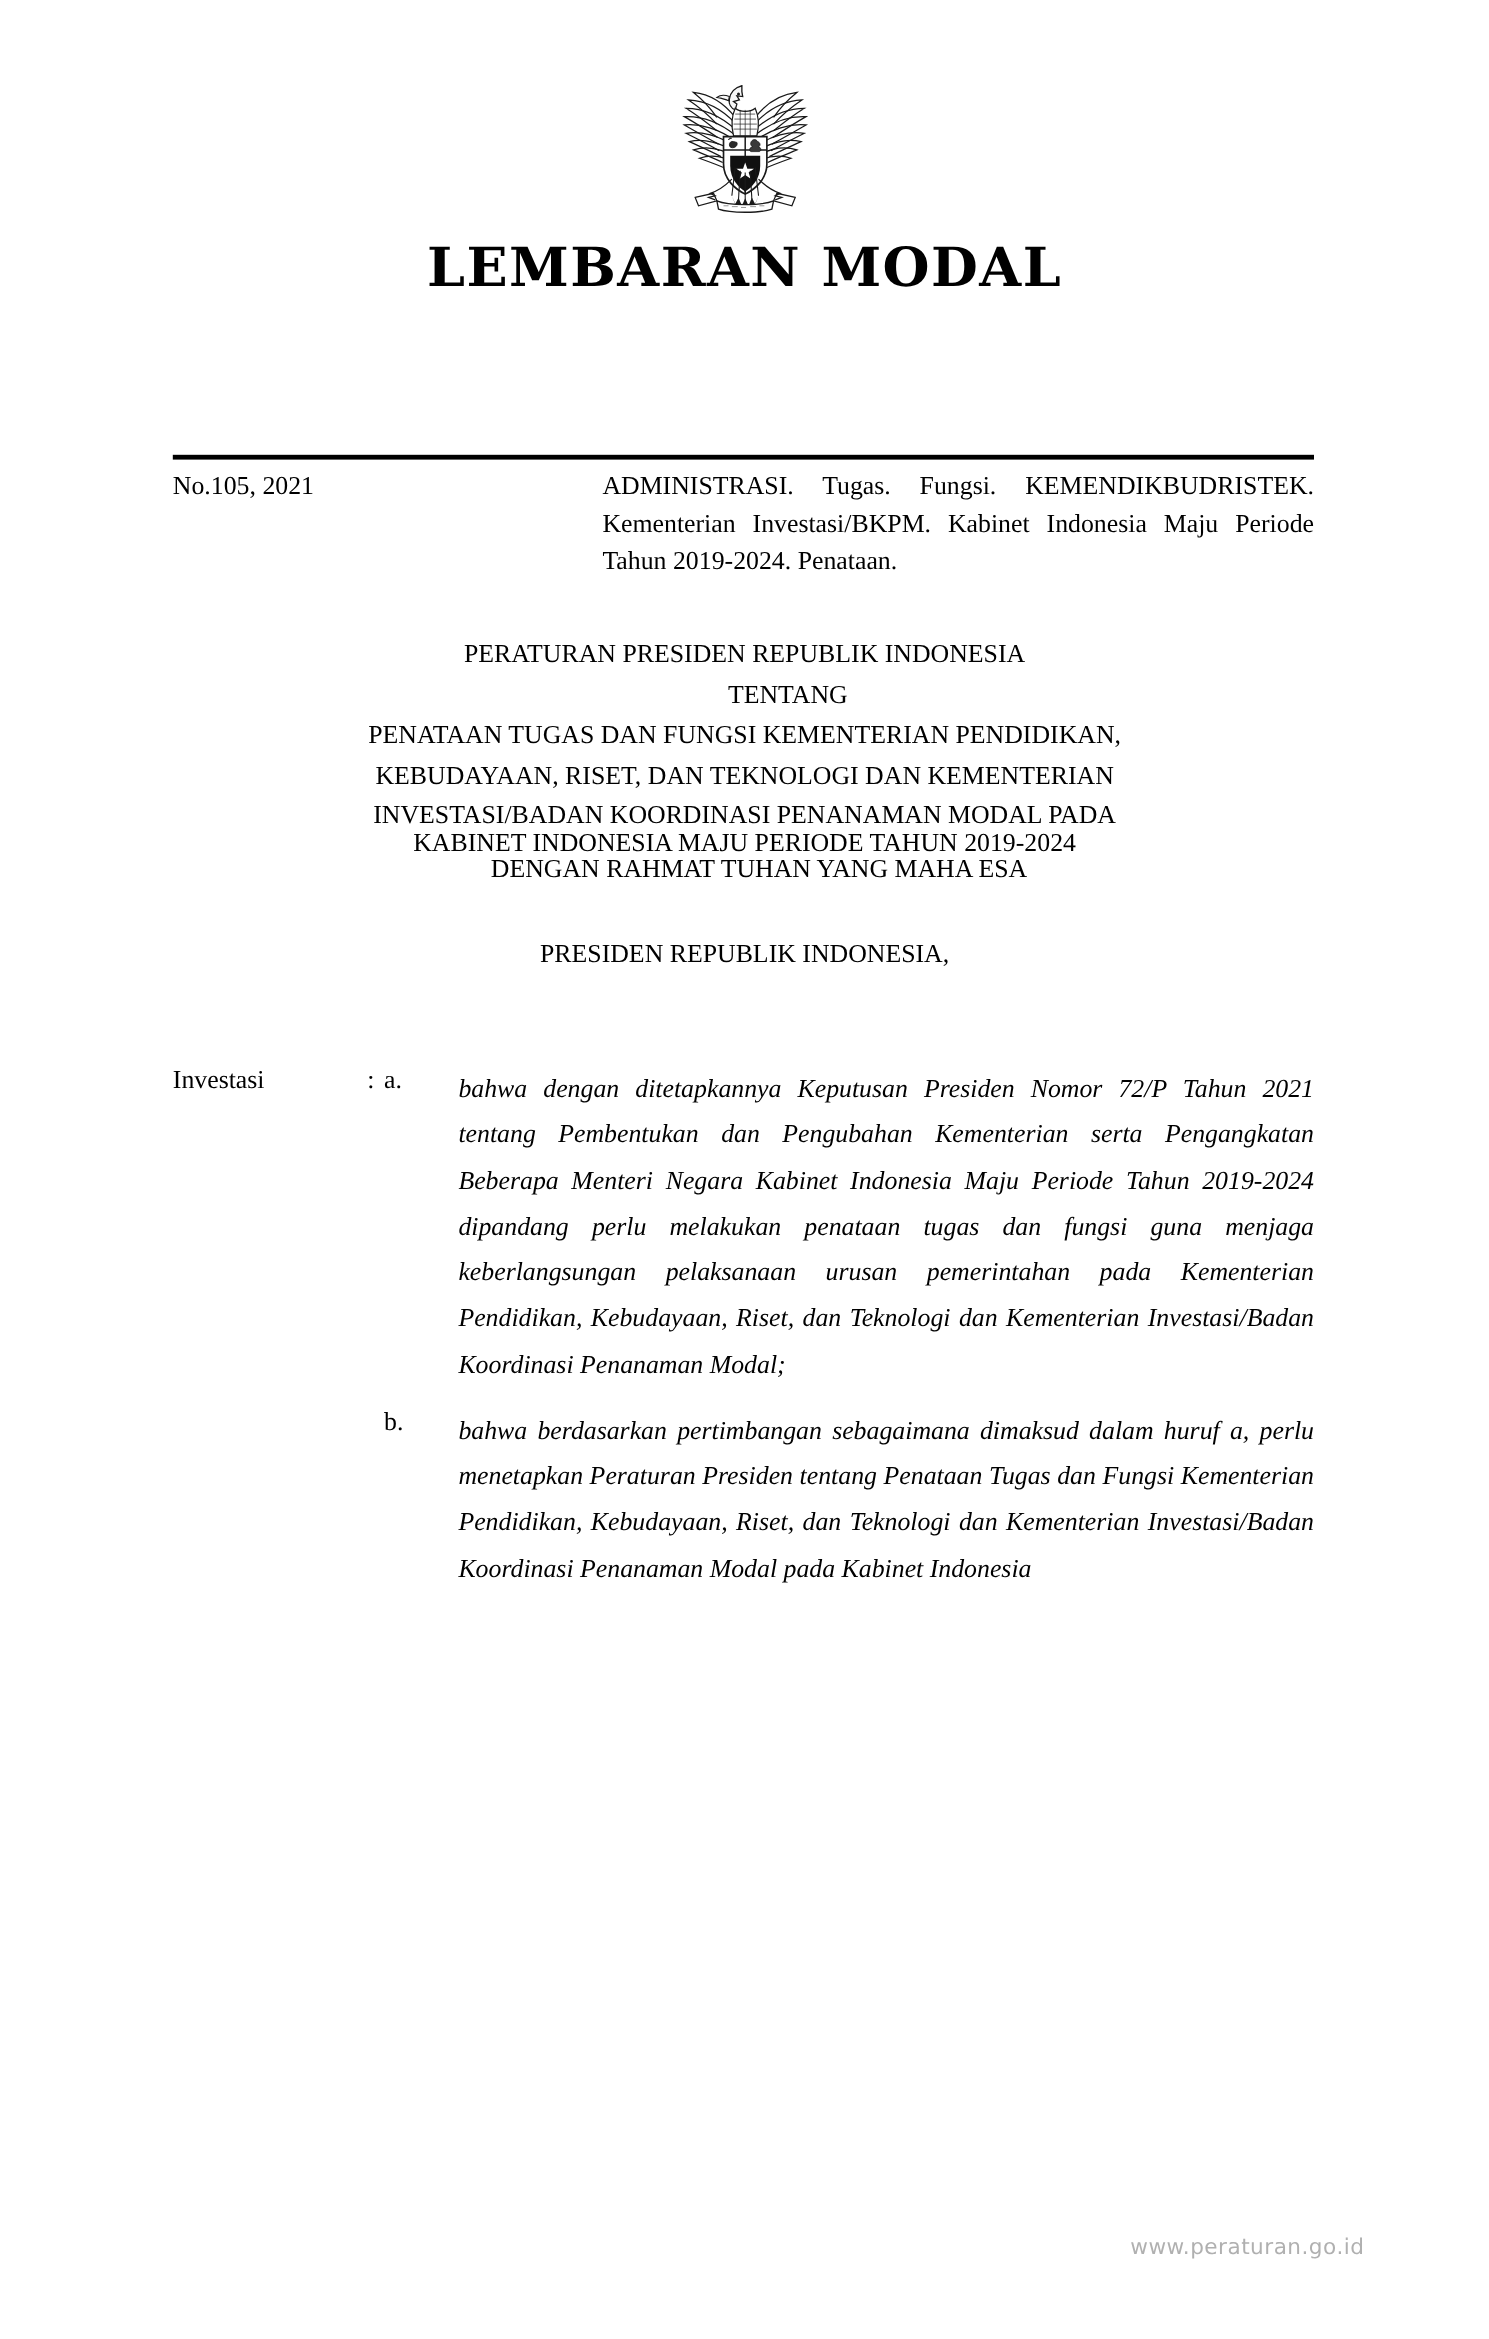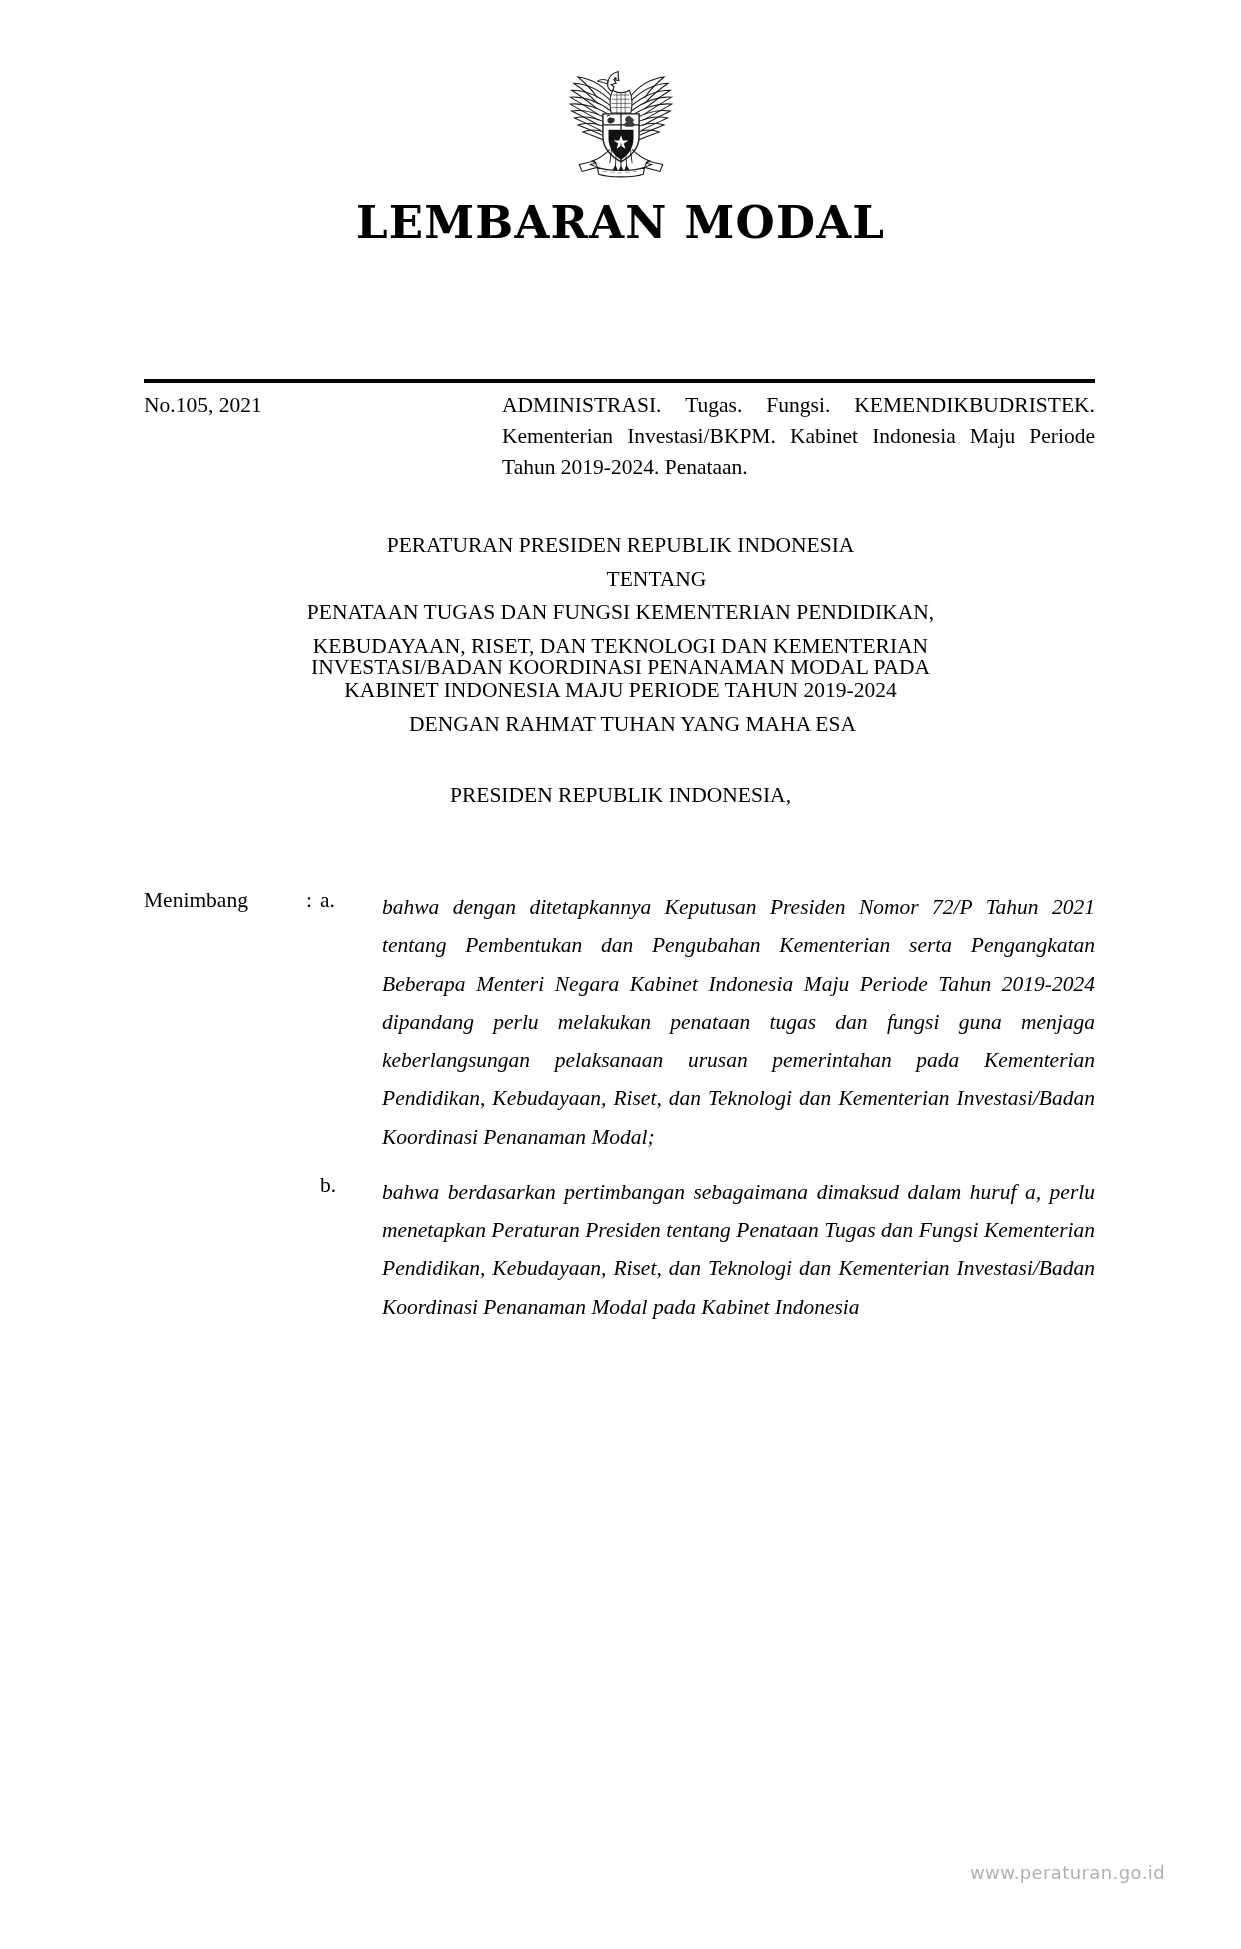--- a/index.html
+++ b/index.html
@@ -101,21 +101,21 @@
     display: block;
     width: 1241px;
     text-align: center;
     white-space: nowrap;
   }
   .tl-0 { margin-top: 0px; }
   .tl-1 { margin-top: 12px; }
   .tl-2 { margin-top: 12px; padding-left: 36px; }
   .tl-3 { margin-top: 12px; }
   .tl-4 { margin-top: 12px; }
-  .tl-5 { margin-top: 0; }
+  .tl-5 { margin-top: 12px; }
   .tl-6 { margin-top: 1px; }
 
   .blessing {
     position: absolute;
     left: 12px;
     top: 712px;
     width: 1241px;
     text-align: center;
     font-size: 21.5px;
     white-space: nowrap;
@@ -177,21 +177,21 @@
     font-style: italic;
   }
 
   
   .footer {
     position: absolute;
     left: 0;
     top: 1862px;
     width: 1241px;
     text-align: right;
-    padding-right: 76px;
+    padding-right: 104px;
     box-sizing: border-box;
     font-family: "DejaVu Sans", "Liberation Sans", sans-serif;
     font-size: 18px;
     color: #b0b0b0;
     letter-spacing: 0.4px;
   }
 </style>
 </head>
 <body>
 
@@ -294,21 +294,21 @@
     <span class="title-line tl-3">PENATAAN TUGAS DAN FUNGSI KEMENTERIAN PENDIDIKAN,</span>
     <span class="title-line tl-4">KEBUDAYAAN, RISET, DAN TEKNOLOGI DAN KEMENTERIAN</span>
     <span class="title-line tl-5">INVESTASI/BADAN KOORDINASI PENANAMAN MODAL PADA</span>
     <span class="title-line tl-6">KABINET INDONESIA MAJU PERIODE TAHUN 2019-2024</span>
   </div>
 
   <div class="blessing">DENGAN RAHMAT TUHAN YANG MAHA ESA</div>
   <div class="president-line">PRESIDEN REPUBLIK INDONESIA,</div>
 
   <div class="considering">
-    <div class="cons-label">Menimbang</div>
+    <div class="cons-label">Investasi</div>
     <div class="cons-colon">:</div>
     <div class="cons-items">
       <div class="cons-item">
         <span class="cons-marker">a.</span>
         <span class="cons-text">bahwa dengan ditetapkannya Keputusan Presiden Nomor 72/P Tahun 2021 tentang Pembentukan dan Pengubahan Kementerian serta Pengangkatan Beberapa Menteri Negara Kabinet Indonesia Maju Periode Tahun 2019-2024 dipandang perlu melakukan penataan tugas dan fungsi guna menjaga keberlangsungan pelaksanaan urusan pemerintahan pada Kementerian Pendidikan, Kebudayaan, Riset, dan Teknologi dan Kementerian Investasi/Badan Koordinasi Penanaman Modal;</span>
       </div>
       <div class="cons-item">
         <span class="cons-marker">b.</span>
         <span class="cons-text">bahwa berdasarkan pertimbangan sebagaimana dimaksud dalam huruf a, perlu menetapkan Peraturan Presiden tentang Penataan Tugas dan Fungsi Kementerian Pendidikan, Kebudayaan, Riset, dan Teknologi dan Kementerian Investasi/Badan Koordinasi Penanaman Modal pada Kabinet Indonesia</span>
       </div>

